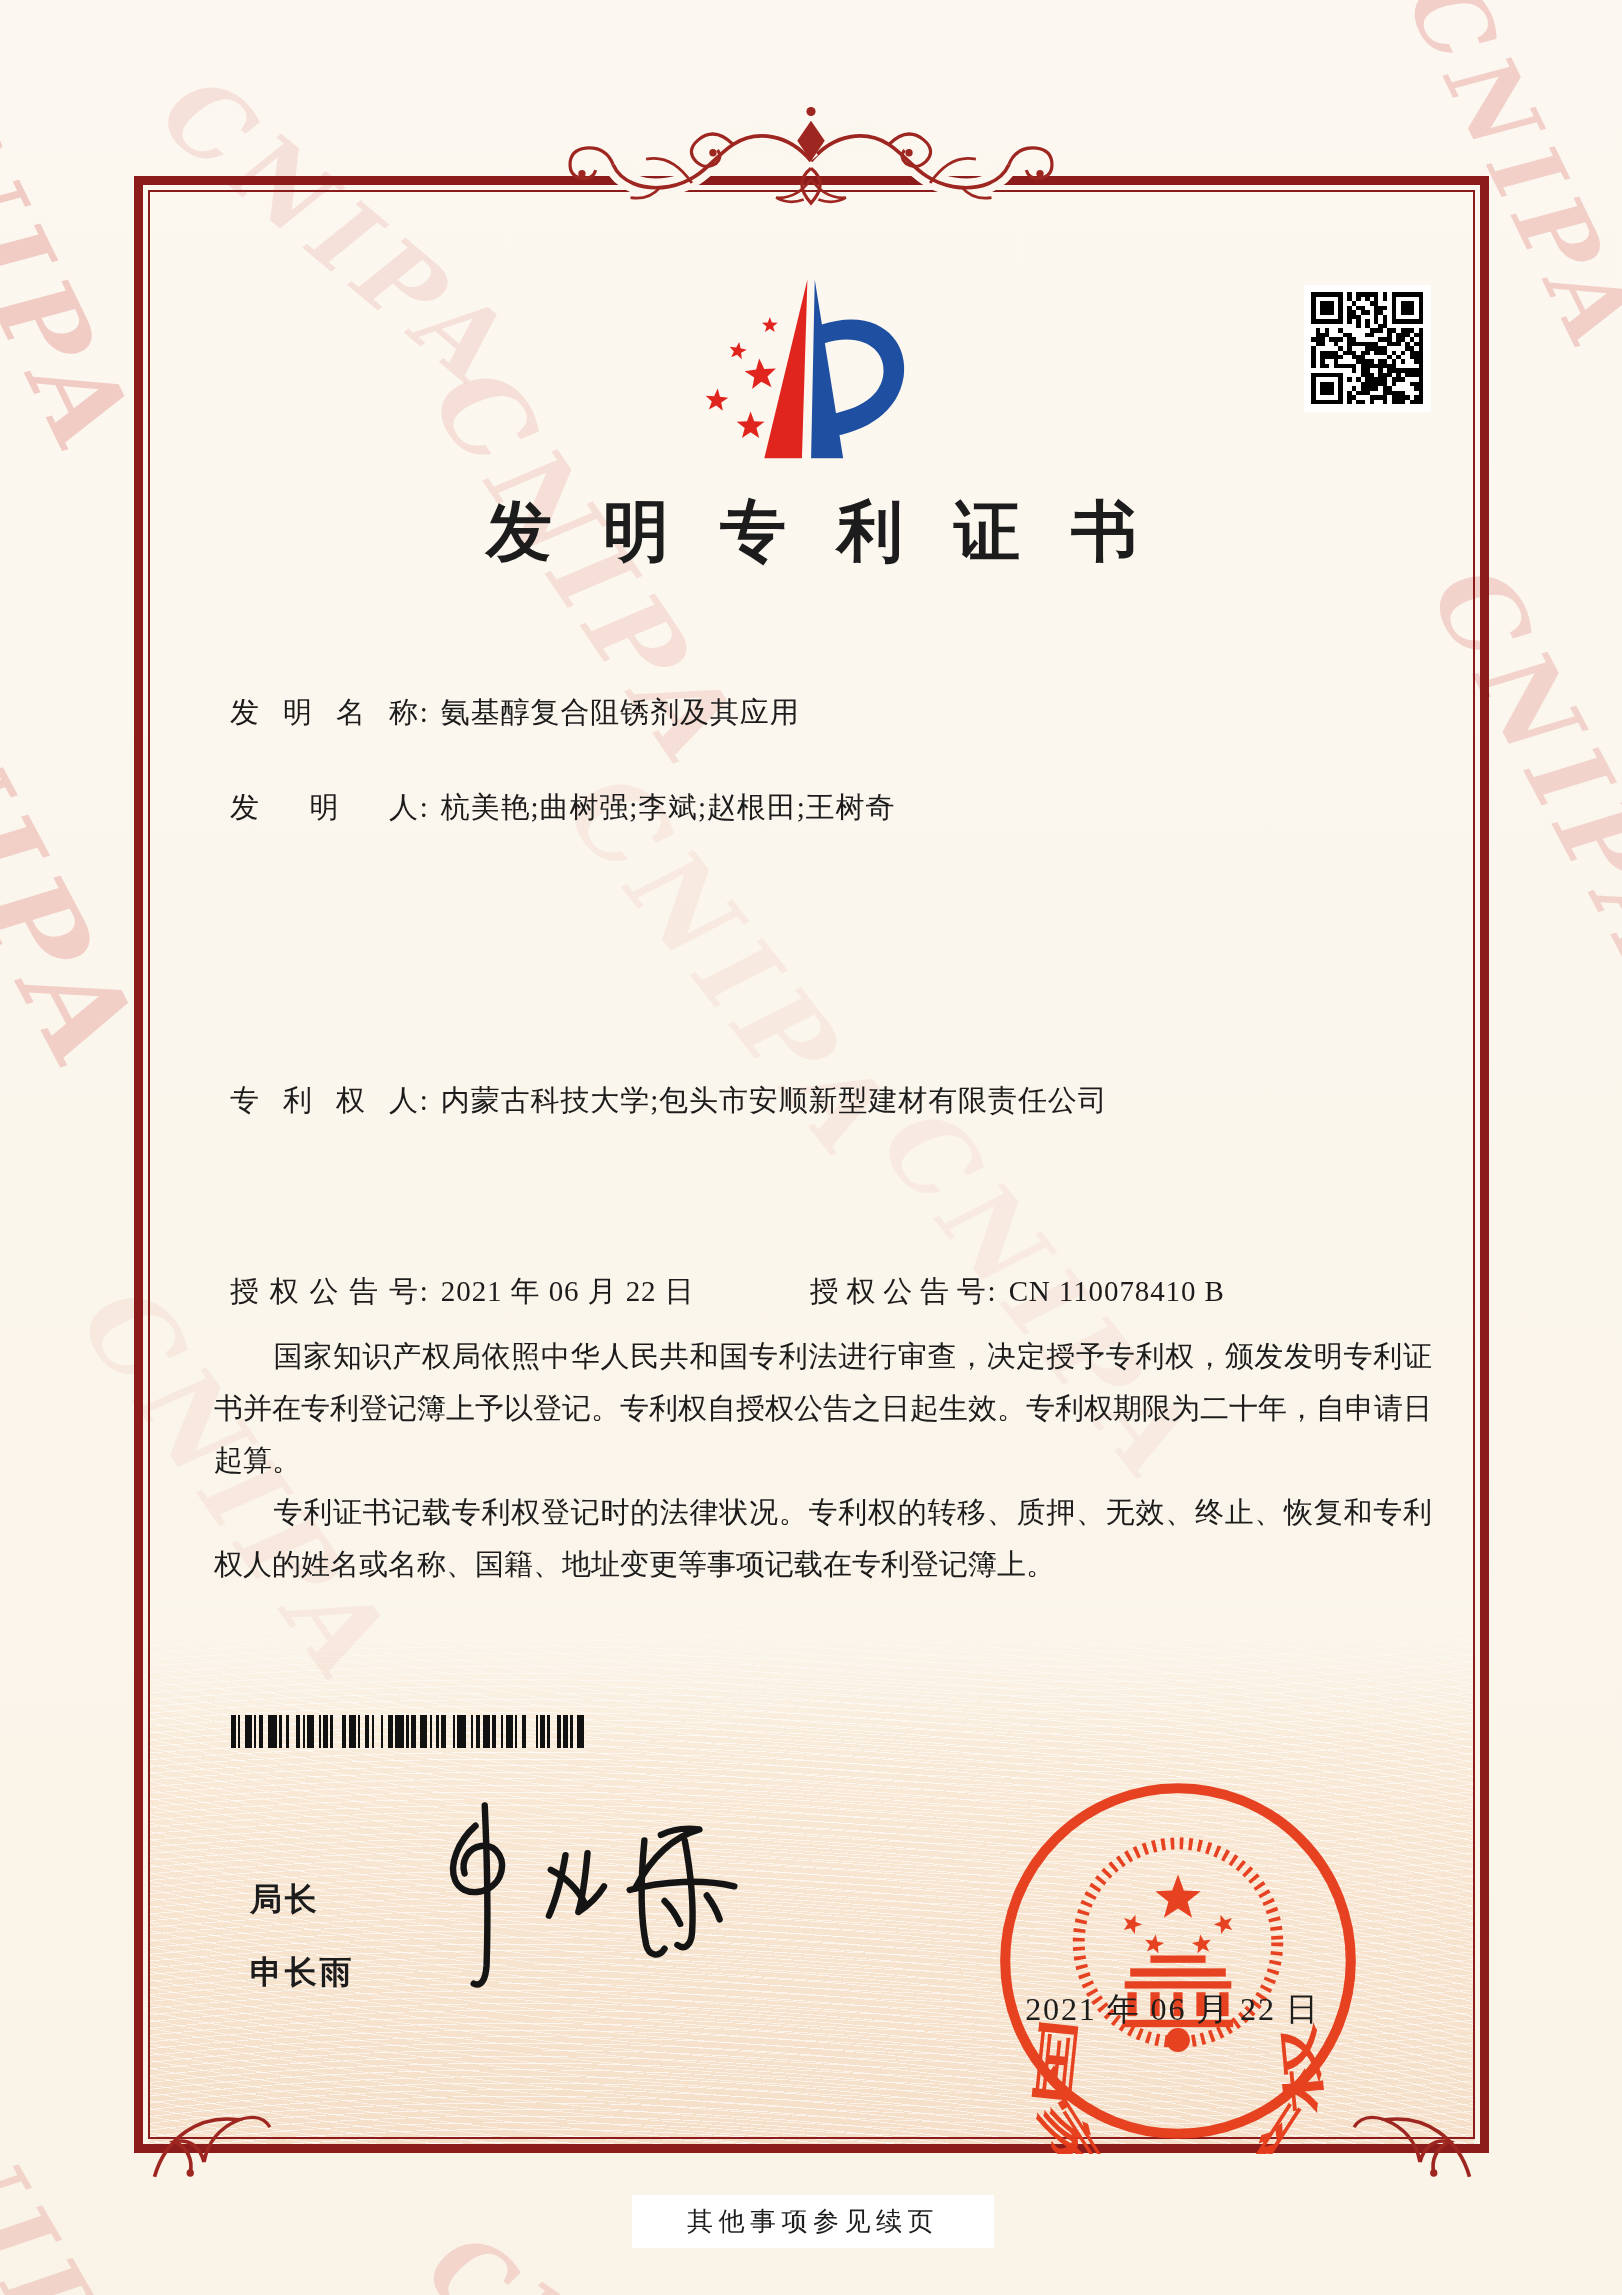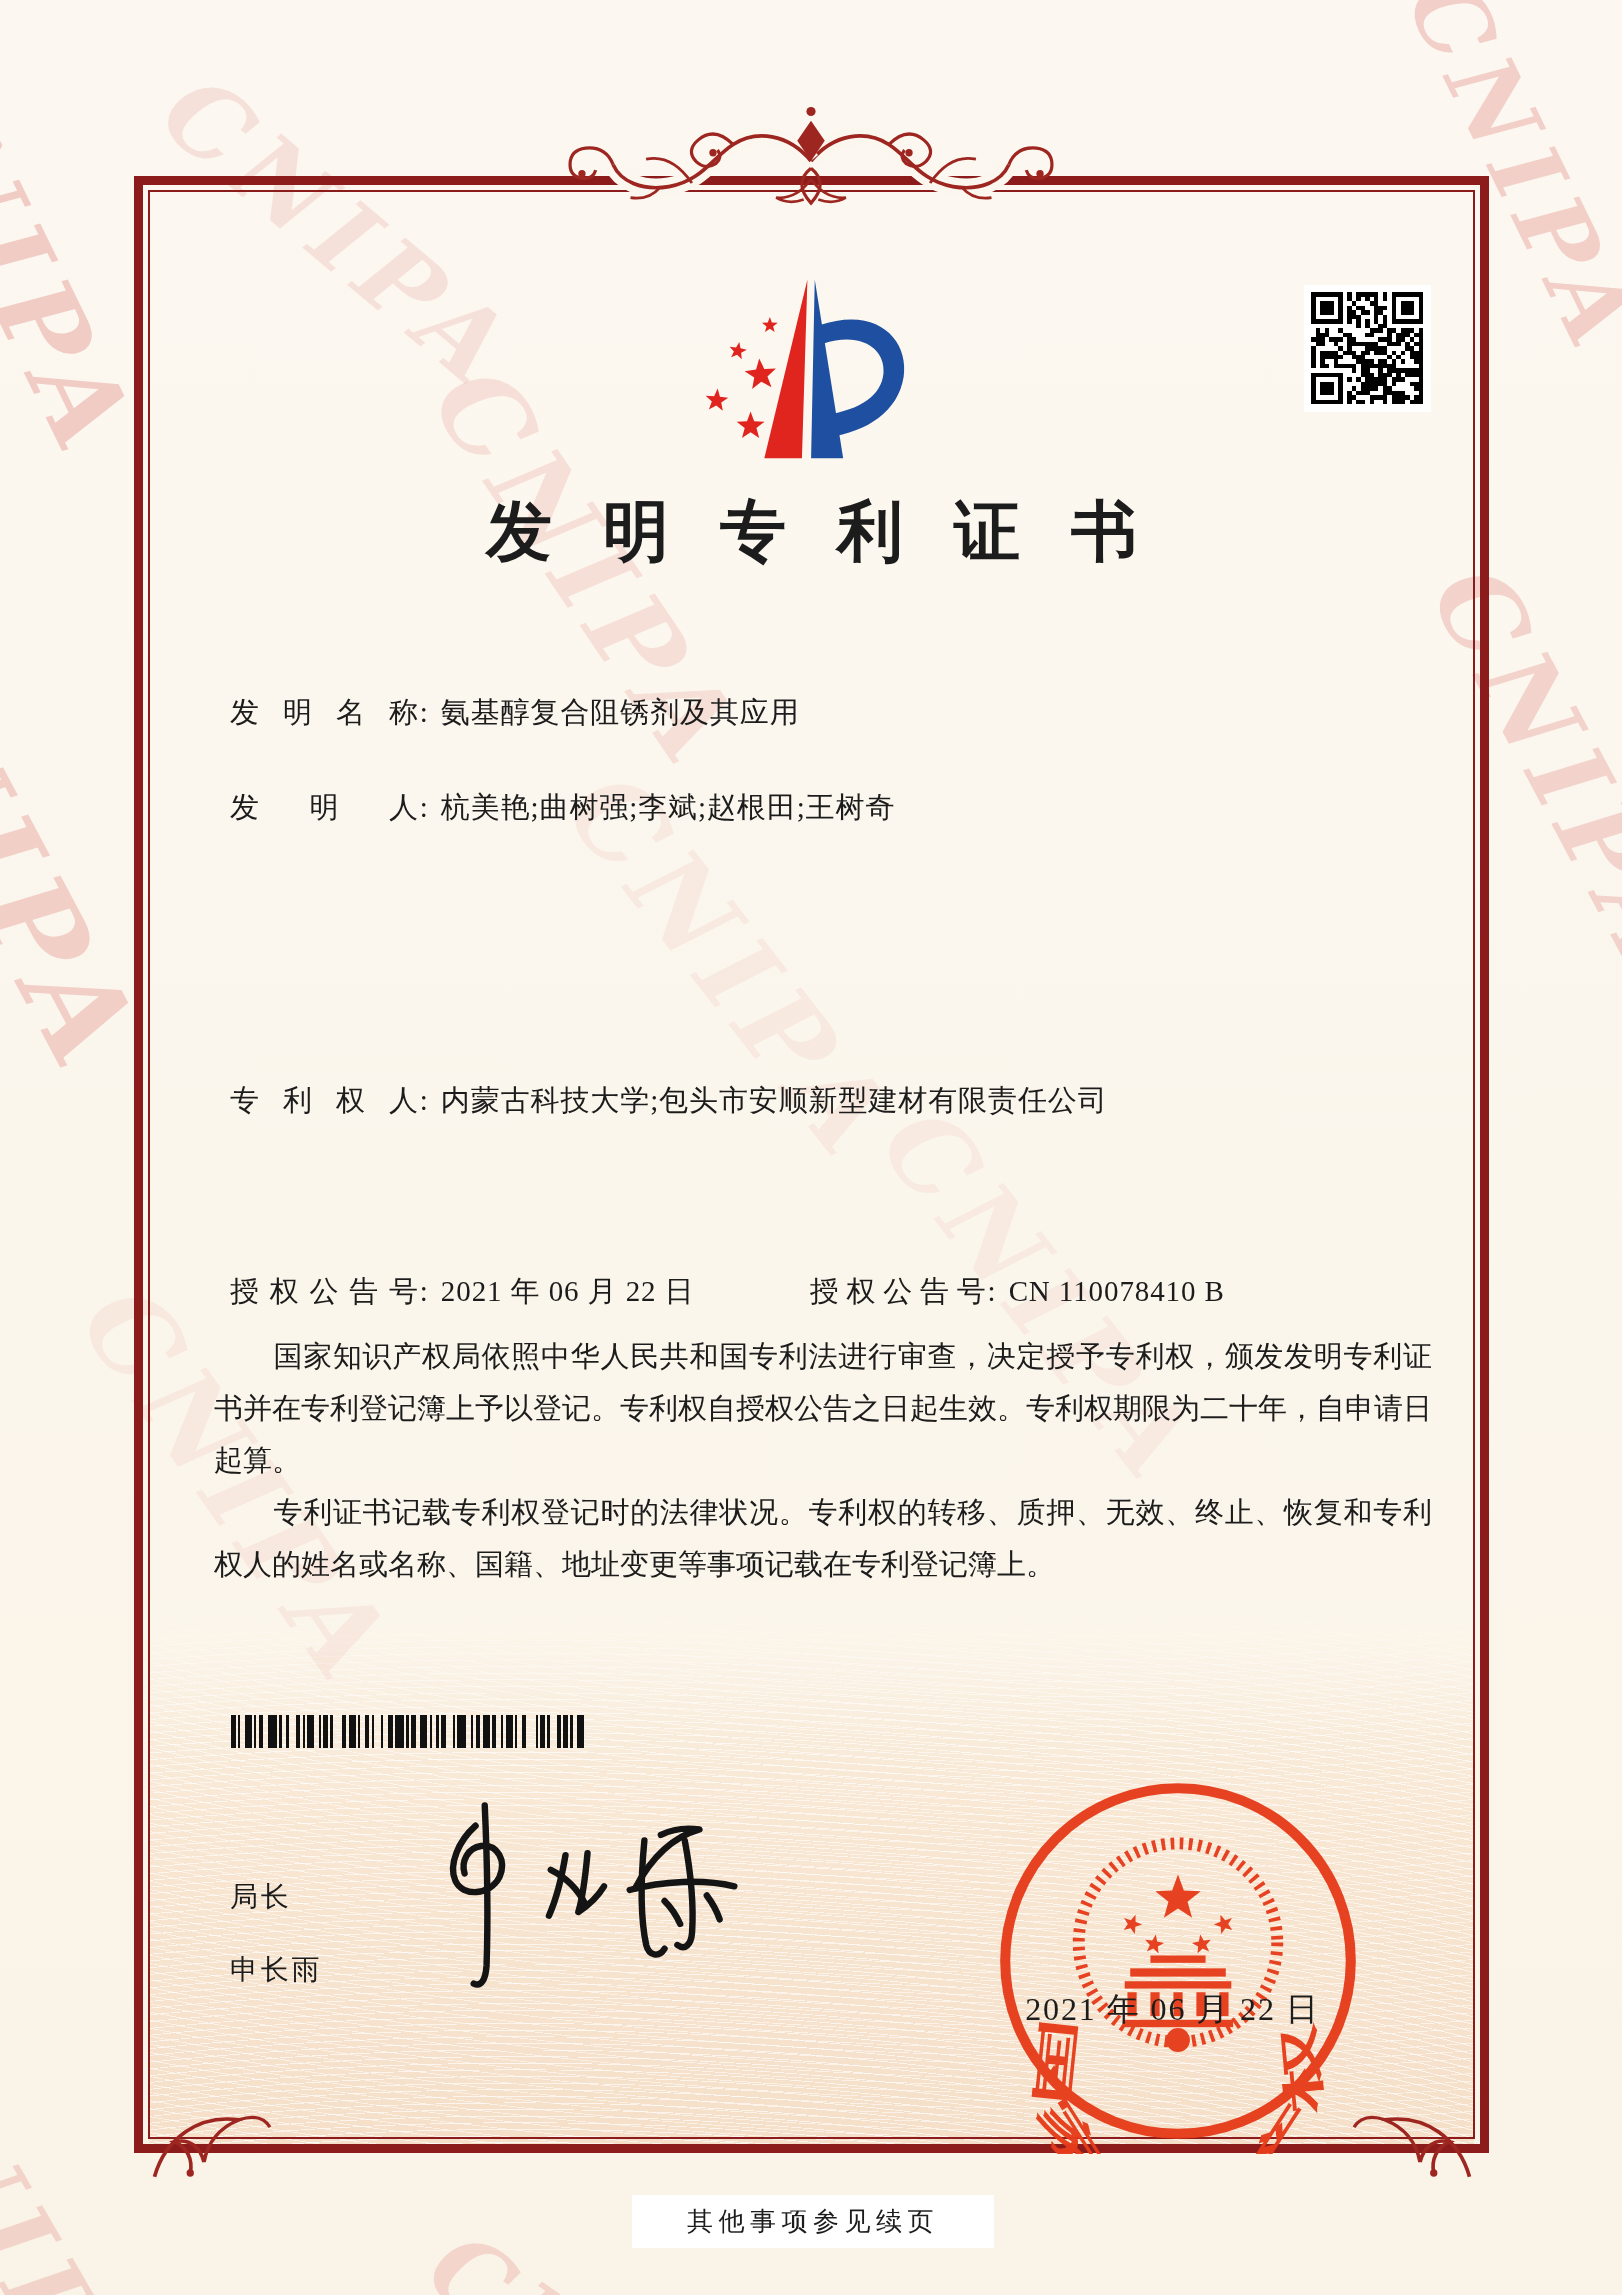--- a/index.html
+++ b/index.html
@@ -40,22 +40,22 @@
   .flabel{display:inline-block;width:188px;text-align:justify;text-align-last:justify;vertical-align:bottom;}
   .flabel2{display:inline-block;width:176px;text-align:justify;text-align-last:justify;vertical-align:bottom;}
   .fcolon{display:inline-block;margin:0 13px 0 1.8px;}
   .fvalue{letter-spacing:0.9px;text-align:center;}
   .pair2{margin-left:108px;}
   .paras{position:absolute;left:214px;top:1330px;width:1218px;font-size:29px;line-height:52px;text-align:justify;}
   .paras p{margin:0;text-indent:2.05em;}
   
   .barcode{position:absolute;left:231px;top:1715px;width:360px;height:33px;font-size:0;}
   .barcode span{display:inline-block;height:100%;}
-  .officer{position:absolute;left:230px;font-family:"Liberation Sans","DejaVu Sans",sans-serif;
-    font-weight:400;font-size:28px;letter-spacing:2.8px;}
+  .officer{position:absolute;left:250px;font-family:"Liberation Sans","DejaVu Sans",sans-serif;
+    font-weight:700;font-size:32px;letter-spacing:2.8px;}
   .sig{position:absolute;left:404px;top:1800px;}
   .seal{position:absolute;left:985px;top:1768px;opacity:.96;}
   .page-num{position:absolute;left:134px;width:1355px;top:2099px;text-align:center;font-size:27px;letter-spacing:2.8px;color:#2a2a2a;}
   .foot-box{position:absolute;left:632px;top:2195px;width:362px;height:53px;background:#ffffff;
     display:flex;align-items:center;justify-content:center;z-index:5;}
   .foot-box span{font-size:26px;letter-spacing:5.5px;}
 </style>
 </head>
 <body>
 

